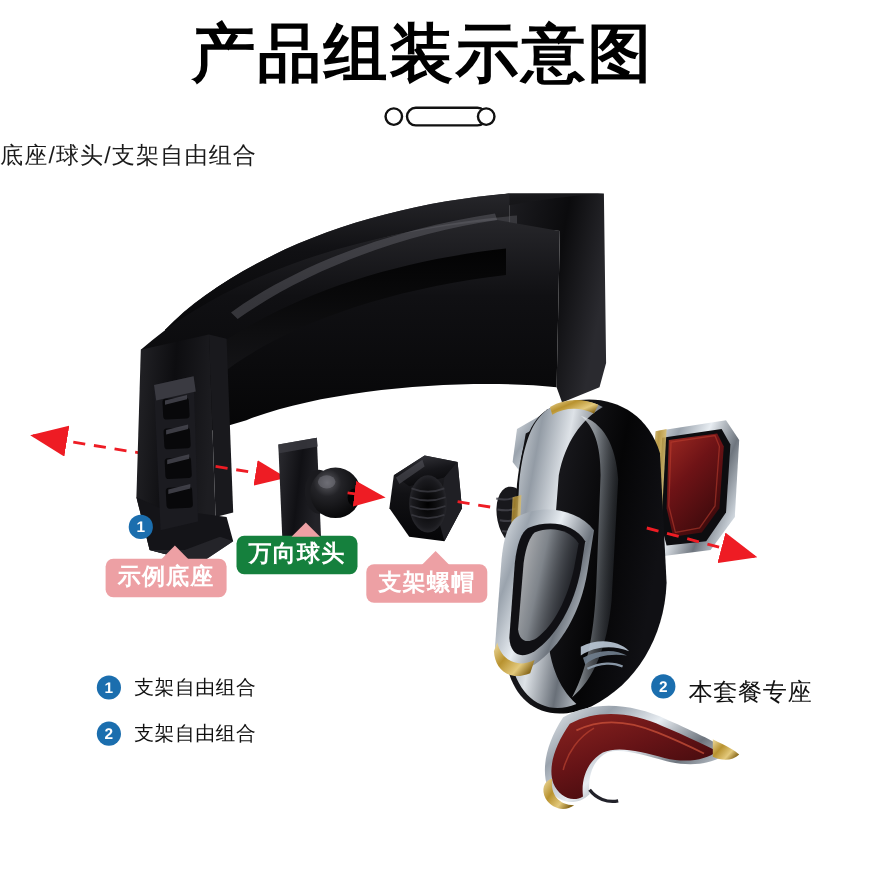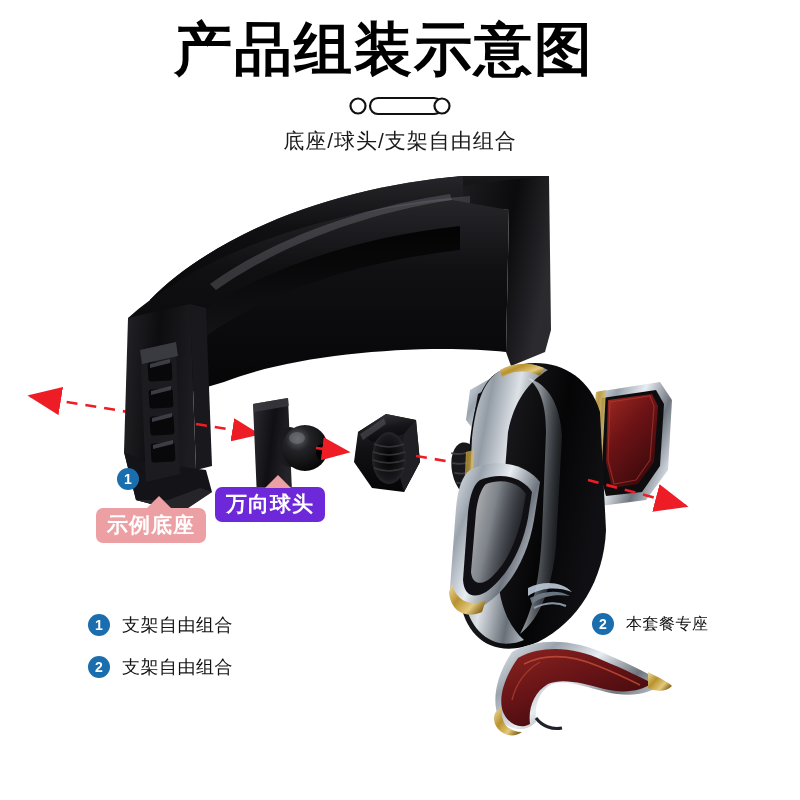--- a/index.html
+++ b/index.html
@@ -40,21 +40,21 @@
     top: 94px;
     left: 0;
     width: 800px;
     height: 24px;
   }
   .subtitle {
     position: absolute;
     top: 127px;
     left: 0;
     width: 800px;
-    text-align: center;
+    text-align: left;
     font-size: 21px;
     color: #1a1a1a;
     letter-spacing: 1px;
     white-space: nowrap;
   }
 
   
   .art {
     position: absolute;
     top: 0;
@@ -136,21 +136,21 @@
     left: 592px;
     top: 612px;
     white-space: nowrap;
   }
   .side-note .legend-badge {
     top: 1px;
   }
   .side-note .legend-text {
     display: inline-block;
     padding-left: 34px;
-    font-size: 16px;
+    font-size: 22px;
   }
 </style>
 </head>
 <body>
 
 <div id="stage">
 
   <div class="title">产品组装示意图</div>
 
   <div class="divider">
@@ -440,25 +440,29 @@
         <line x1="588" y1="480" x2="686" y2="506" stroke="#ee1c24" stroke-width="2.6" stroke-dasharray="11,8" marker-end="url(#arrowLeft)"></line>
       </g>
     </svg>
   </div>
 
   <div class="callout" style="left:96px; top:508px; background:#eda0a4;">
     <span class="tail" style="left:50px; border-bottom:13px solid #eda0a4;"></span>
     <span>示例底座</span>
   </div>
 
-  <div class="callout" style="left:215px; top:487px; background:#6d28d9;">
+  <div class="callout" style="left:215px; top:487px; background:#15803d;">
     <span class="tail" style="left:50px; border-bottom:13px solid #eda0a4;"></span>
     <span>万向球头</span>
   </div>
 
+  <div class="callout" style="left:333px; top:513px; background:#eda0a4;">
+    <span class="tail" style="left:50px; border-bottom:13px solid #eda0a4;"></span>
+    <span>支架螺帽</span>
+  </div>
 
   <div class="badge" style="left:117px; top:468px; background:#1b6eae;">1</div>
 
   <div class="legend">
     <div class="legend-row">
       <span class="legend-badge" style="background:#1b6eae;">1</span>
       <div class="legend-text">支架自由组合</div>
     </div>
     <div class="legend-row">
       <span class="legend-badge" style="background:#1b6eae;">2</span>

